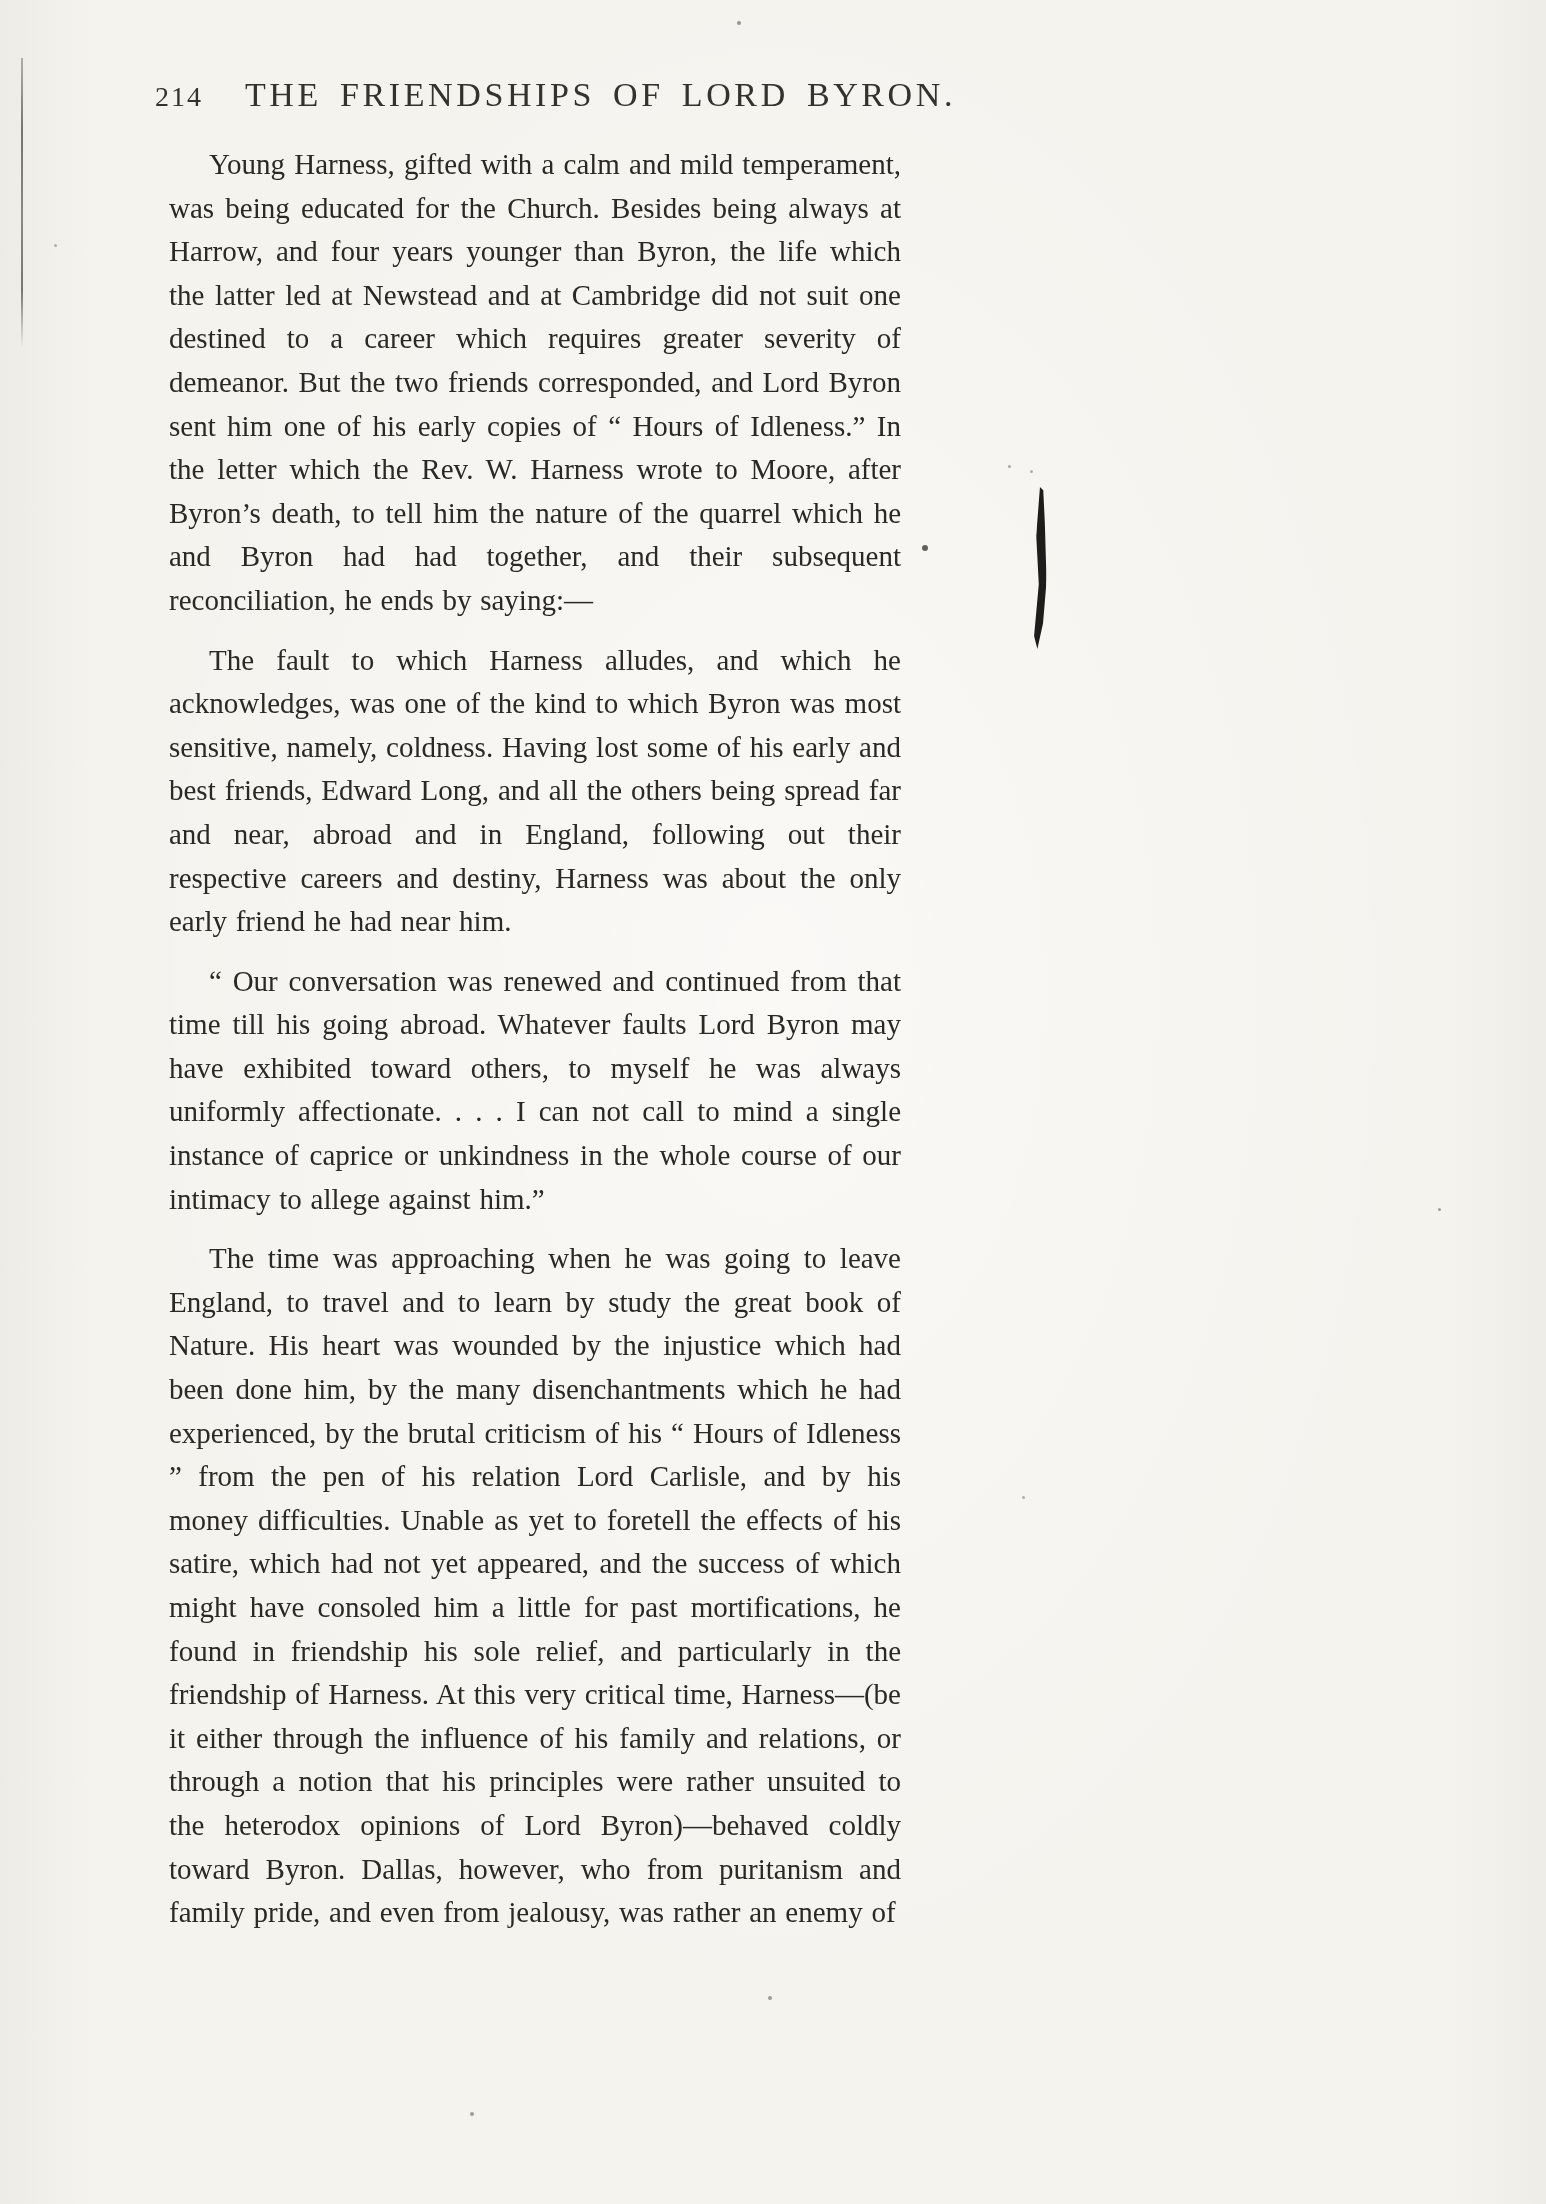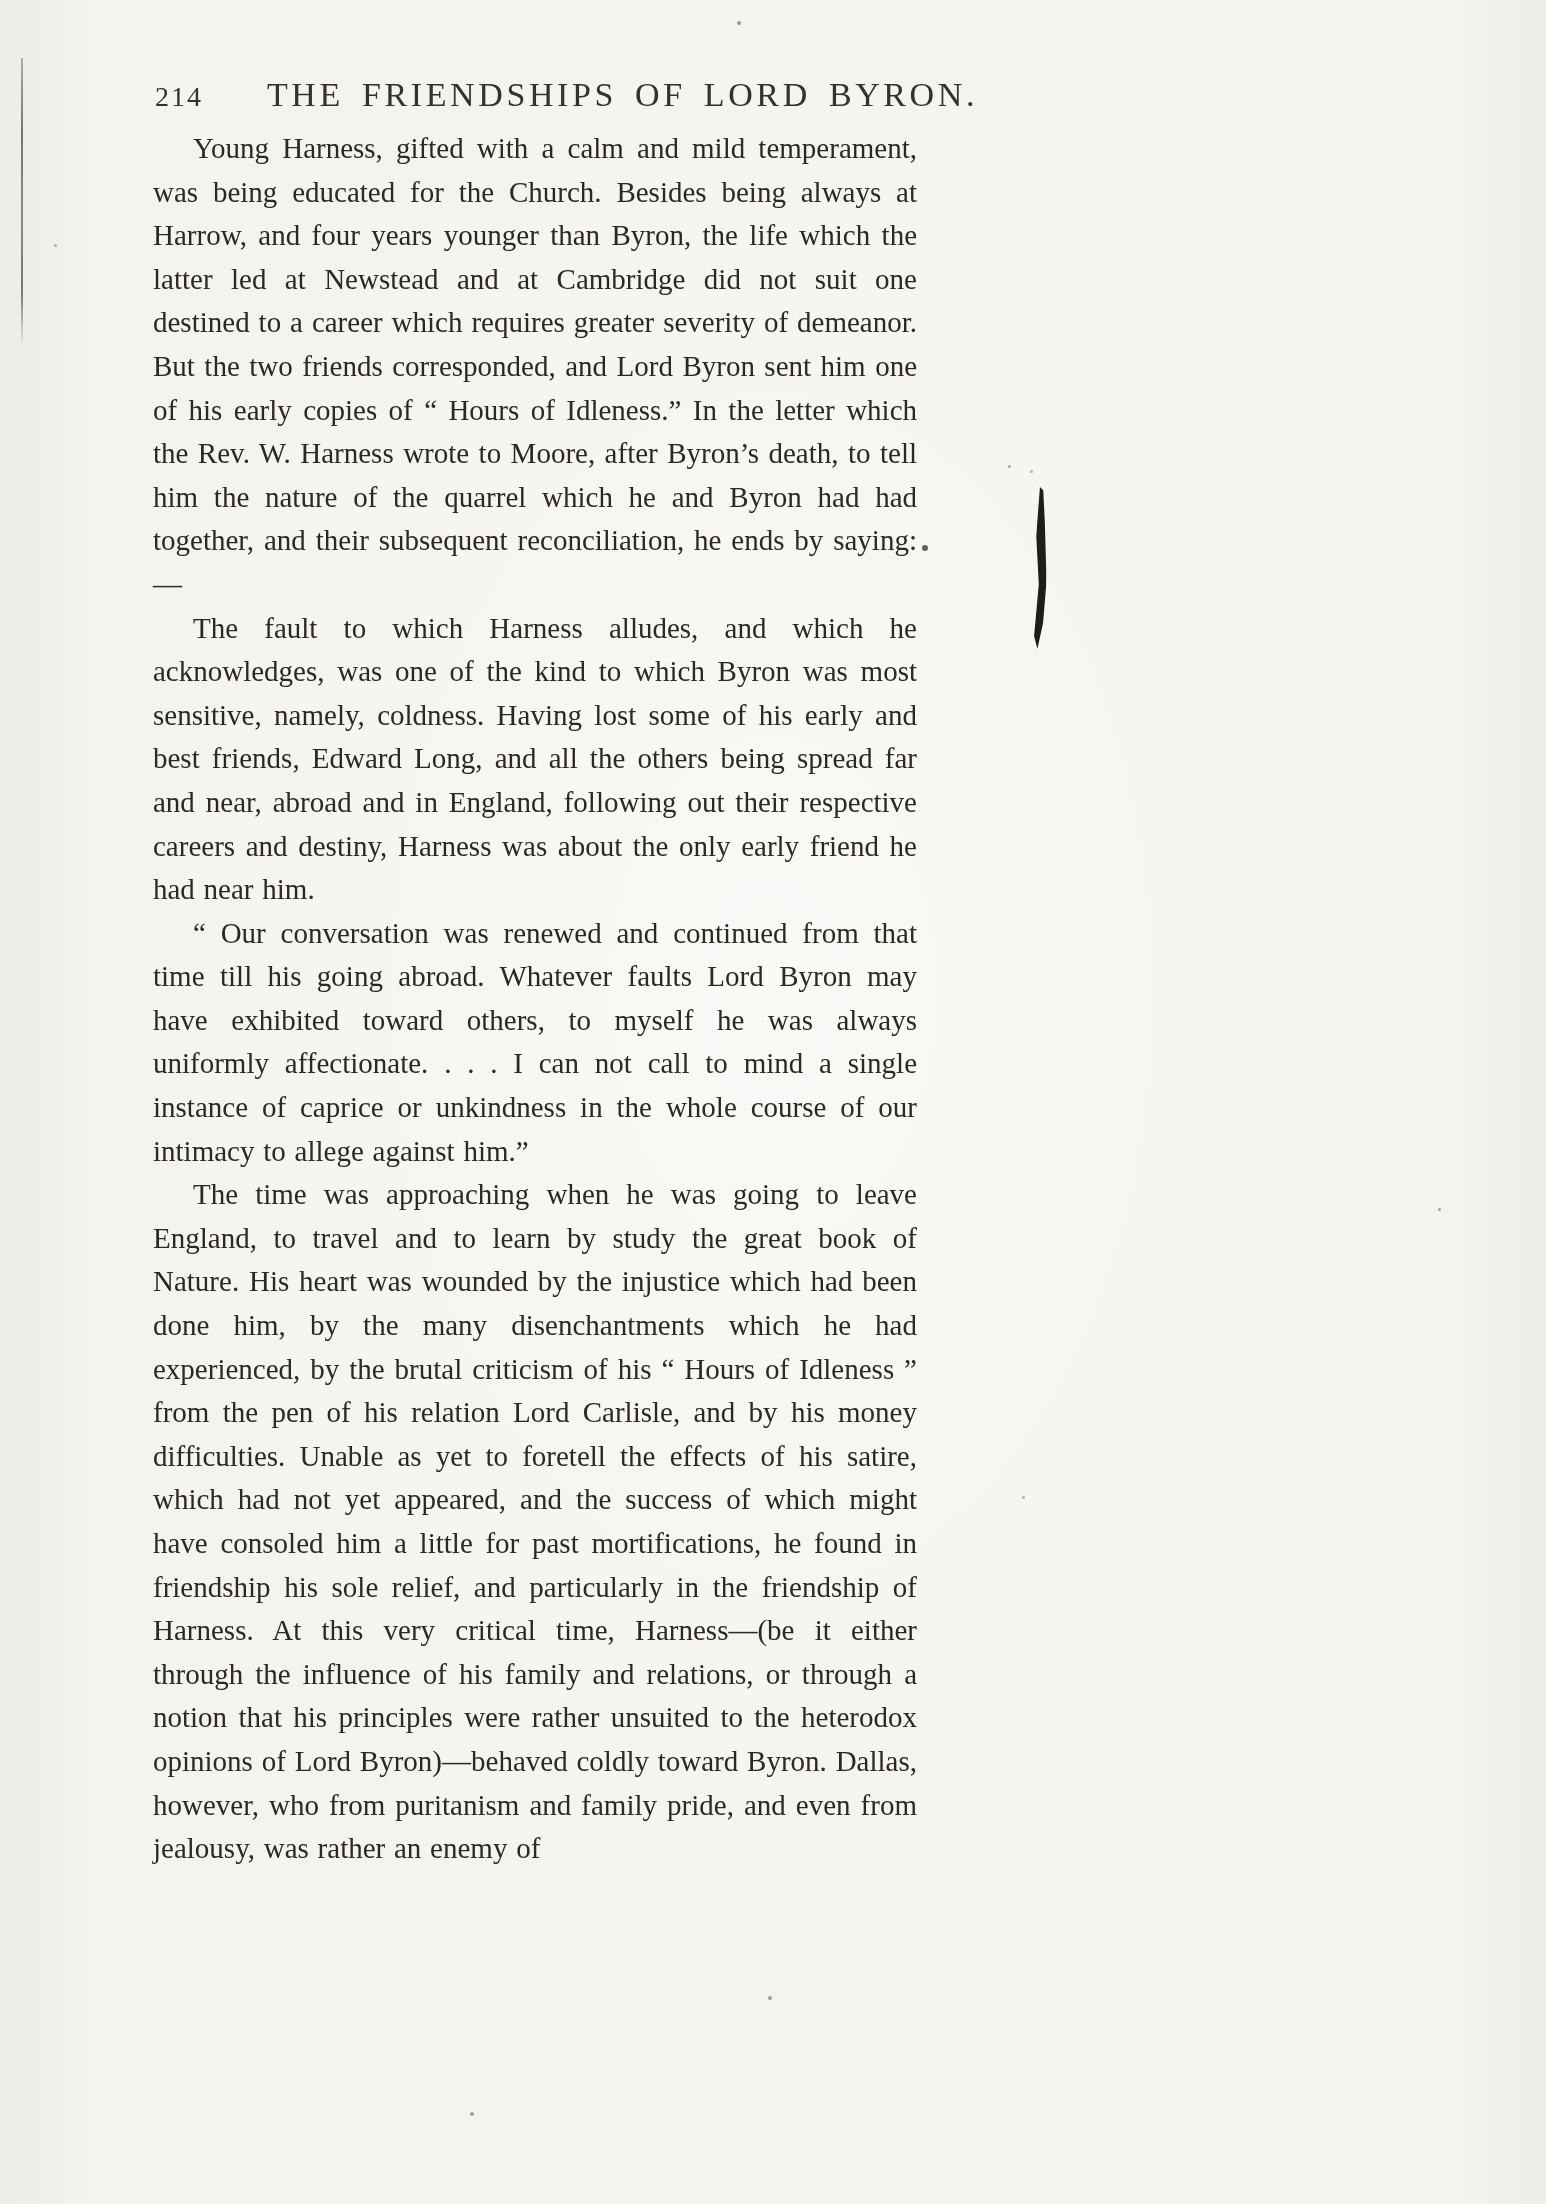--- a/index.html
+++ b/index.html
@@ -32,21 +32,21 @@
     top:76px;
     width:800px;
     display:flex;
     align-items:baseline;
     white-space:nowrap;
     color:#35322e;
   }
   .page-num{
     font-size:28px;
     letter-spacing:2px;
-    margin-right:64px;
+    margin-right:42px;
   }
   .head-title{
     font-size:34px;
     letter-spacing:3.6px;
     word-spacing:6px;
     text-transform:uppercase;
   }
 
   
   .text-block{
@@ -54,21 +54,21 @@
     left:153px;
     top:127px;
     width:764px;
     font-size:29px;
     line-height:43.6px;
     text-align:justify;
     word-spacing:1.5px;
     color:#2c2925;
   }
   .text-block p{
-    margin:0;
+    margin:16px;
     text-indent:40px;
   }
 
   
   .margin-line{
     position:absolute;
     left:21px;
     top:58px;
     width:2px;
     height:290px;

